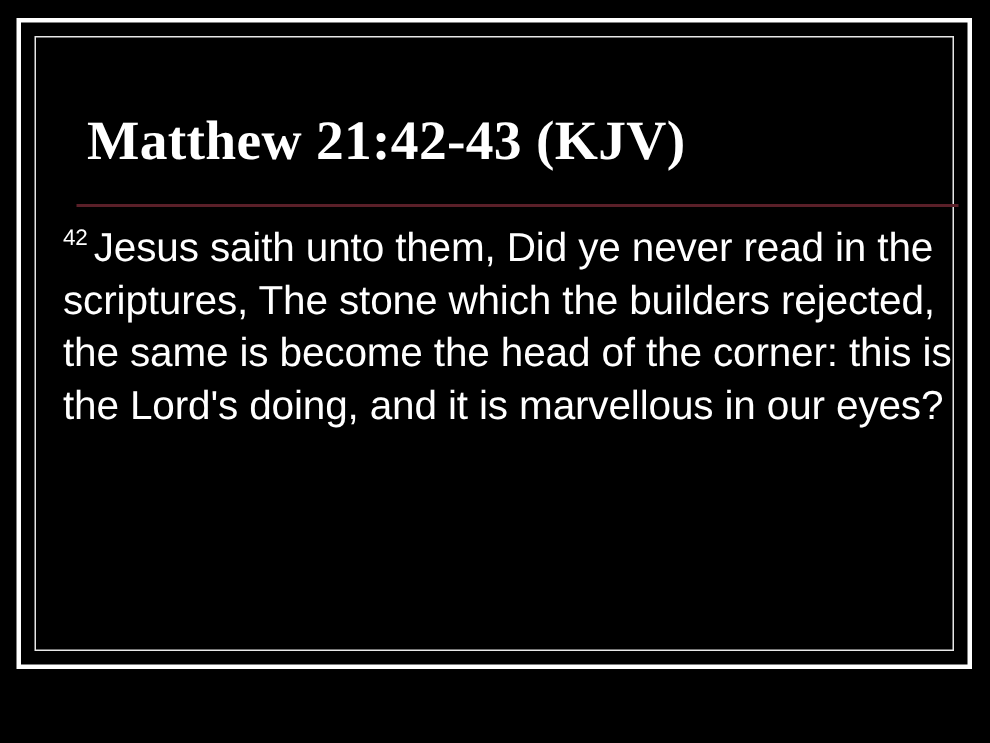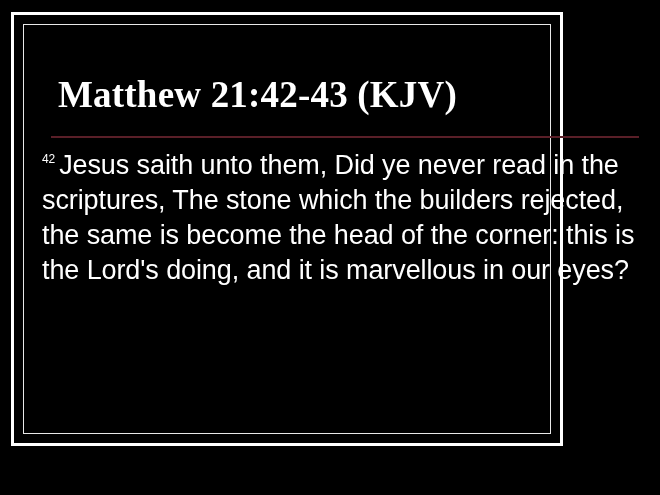--- a/index.html
+++ b/index.html
@@ -19,21 +19,21 @@
     width: 660px;
     height: 495px;
     background: #000000;
   }
 
   
   .frame-outer {
     position: absolute;
     left: 11px;
     top: 12px;
-    width: 552px;
+    width: 637px;
     height: 434px;
     border: 3px solid #ffffff;
     box-sizing: border-box;
     background: #000000;
   }
 
   
   .frame-inner {
     position: absolute;
     left: 9px;
@@ -92,21 +92,21 @@
     line-height: 35px;
     letter-spacing: -0.1px;
     text-align: left;
   }
 
   .verse + .verse {
     margin-top: 9px;
   }
 
   .verse-num {
-    font-size: 12px;
+    font-size: 15px;
     vertical-align: 11px;
     line-height: 0;
     padding-right: 4px;
   }
 </style>
 </head>
 <body>
 
 <div class="slide">
 

